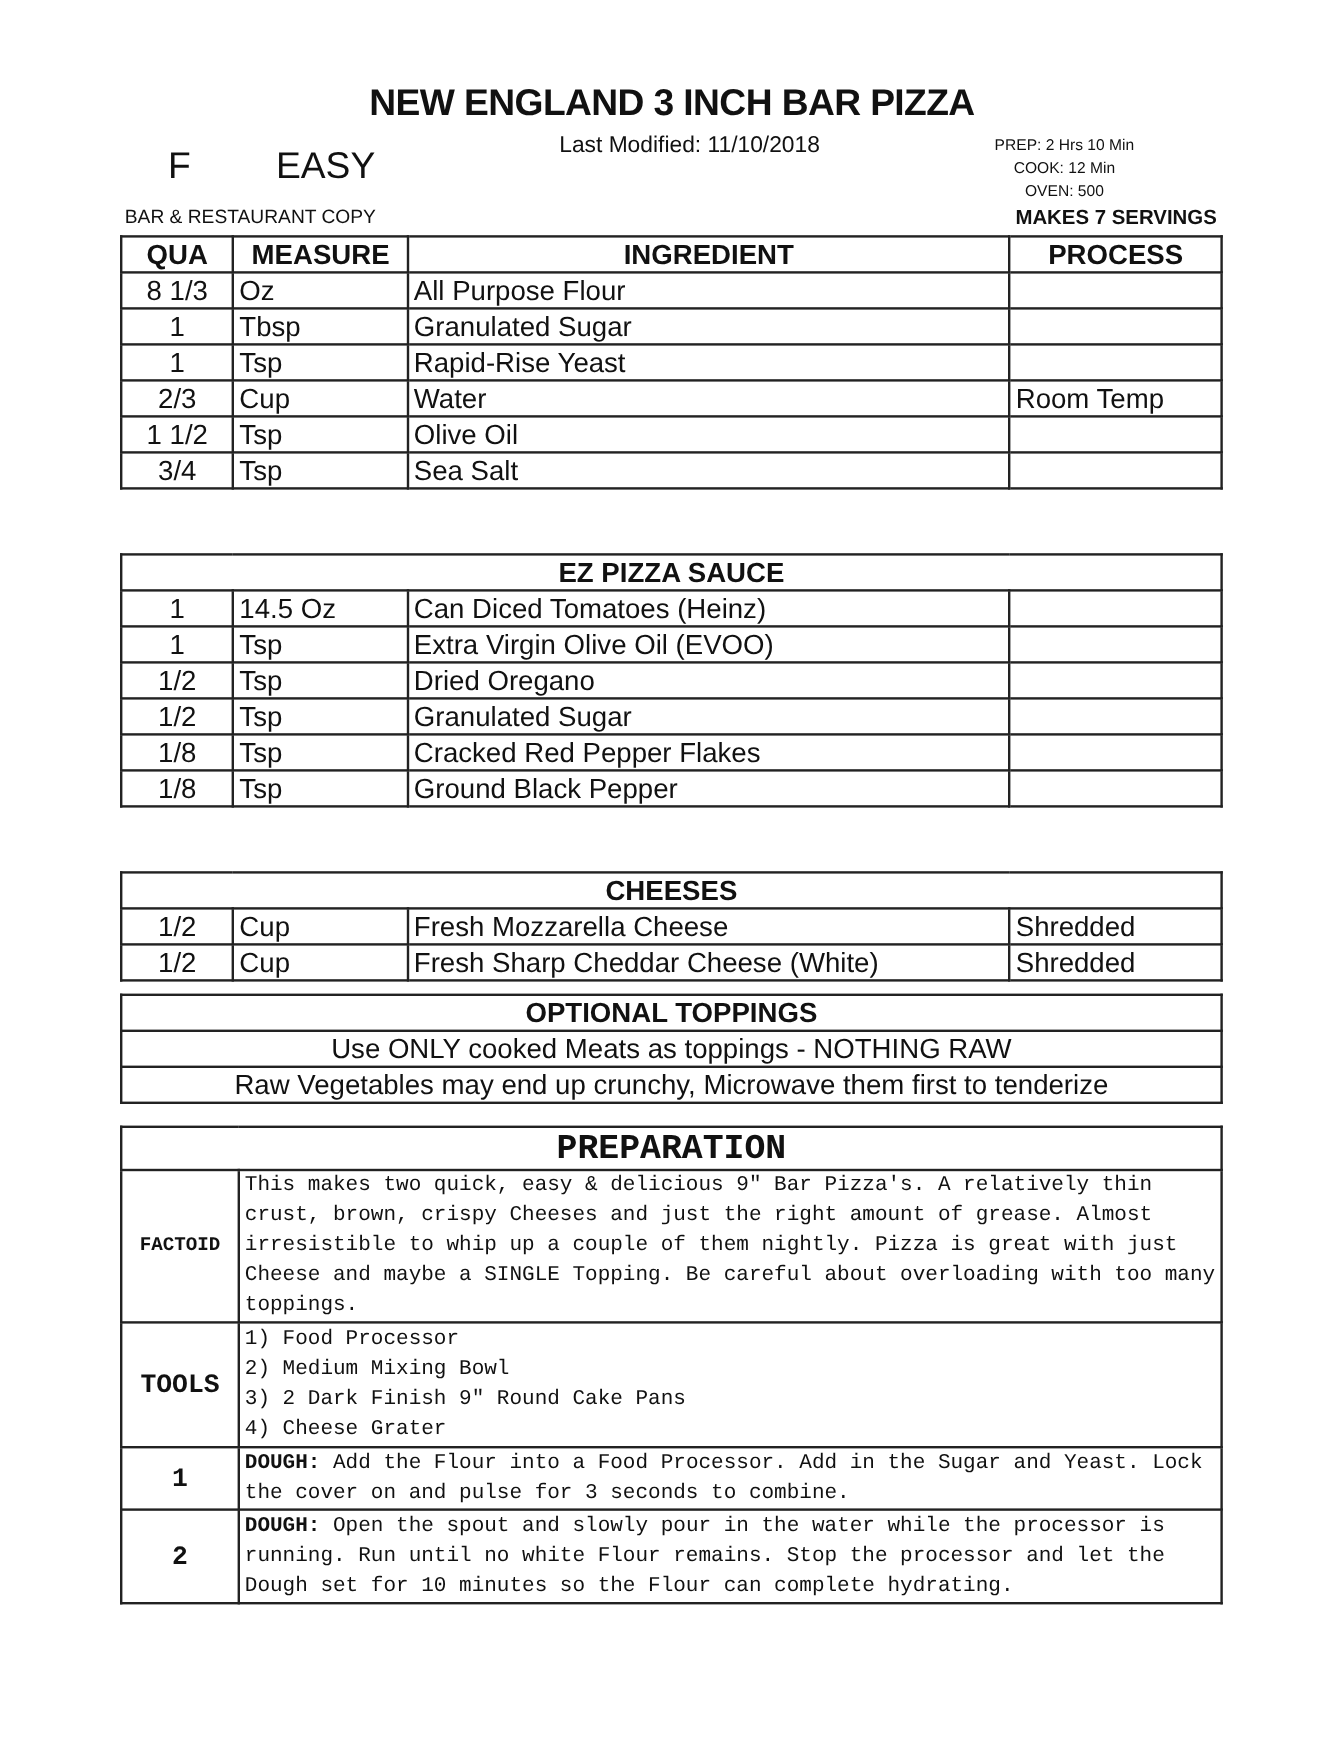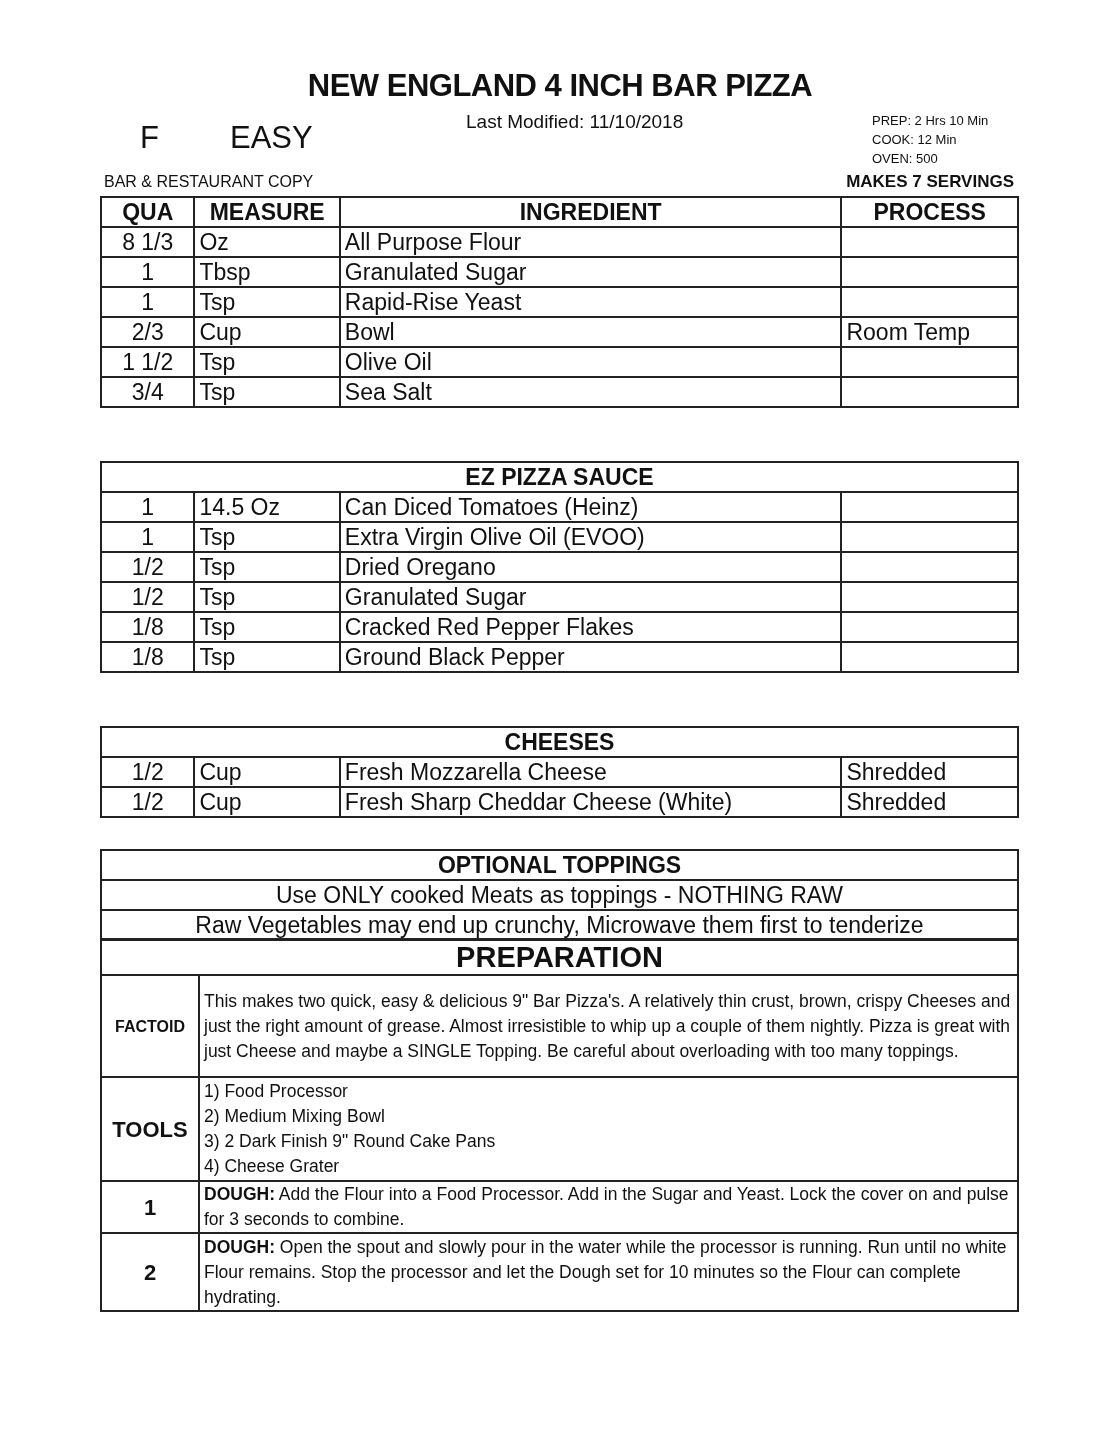--- a/index.html
+++ b/index.html
@@ -2,21 +2,21 @@
 <html><head>
 <meta charset="utf-8">
 <style>
   html, body { margin: 0; padding: 0; background: #ffffff; }
   body { width: 1120px; height: 1451px; position: relative; font-family: "Liberation Sans", sans-serif; color: #111; overflow: hidden; }
   .abs { position: absolute; }
   #title { left: 0; width: 1120px; top: 68px; text-align: center; font-size: 31px; font-weight: bold; letter-spacing: -0.5px; }
   #grade { left: 140px; top: 120px; font-size: 31px; }
   #difficulty { left: 230px; top: 120px; font-size: 31px; }
   #modified { left: 466px; top: 111px; font-size: 19px; }
-  #times { left: 872px; top: 111px; width: 180px; font-size: 13px; line-height: 19px; }
+  #times { left: 797px; top: 111px; width: 180px; text-align: center; font-size: 13px; line-height: 19px; }
   #copy { left: 104px; top: 173px; font-size: 16px; }
   #servings { right: 106px; top: 172px; font-size: 17px; font-weight: bold; }
 
   table { position: absolute; left: 100px; width: 919px; border-collapse: collapse; table-layout: fixed; }
   td, th { border: 2px solid #222; padding: 0 4px; height: 28px; font-size: 23px; white-space: nowrap; overflow: hidden; }
   th { font-weight: bold; text-align: center; }
   .c1 { width: 90px; text-align: center; }
   .c2 { width: 140px; text-align: left; }
   .c3 { width: 483px; text-align: left; }
   .c4 { width: 170px; text-align: left; }
@@ -27,21 +27,21 @@
   #prep-table td { white-space: normal; font-size: 17.5px; line-height: 25px; vertical-align: middle; padding: 0 4px; }
   #prep-table .lbl { width: 90px; text-align: center; font-weight: bold; }
   #prep-table .big-title { font-size: 29px; font-weight: bold; text-align: center; height: 34px; }
   .lbl-small { font-size: 16px !important; }
   .lbl-big { font-size: 22px !important; }
   .line { display: block; }
 </style>
 </head>
 <body>
 
-<div id="title" class="abs">NEW ENGLAND 4 INCH BAR PIZZA</div>
+<div id="title" class="abs">NEW ENGLAND 3 INCH BAR PIZZA</div>
 <div id="grade" class="abs">F</div>
 <div id="difficulty" class="abs">EASY</div>
 <div id="modified" class="abs">Last Modified: 11/10/2018</div>
 <div id="times" class="abs">
   <div>PREP: 2 Hrs 10 Min</div>
   <div>COOK: 12 Min</div>
   <div>OVEN: 500</div>
 </div>
 <div id="copy" class="abs">BAR &amp; RESTAURANT COPY</div>
 <div id="servings" class="abs">MAKES 7 SERVINGS</div>
@@ -76,21 +76,21 @@
       </tr>
       <tr>
         <td class="qua">1</td>
         <td>Tsp</td>
         <td>Rapid-Rise Yeast</td>
         <td></td>
       </tr>
       <tr>
         <td class="qua">2/3</td>
         <td>Cup</td>
-        <td>Bowl</td>
+        <td>Water</td>
         <td>Room Temp</td>
       </tr>
       <tr>
         <td class="qua">1 1/2</td>
         <td>Tsp</td>
         <td>Olive Oil</td>
         <td></td>
       </tr>
       <tr>
         <td class="qua">3/4</td>
@@ -174,35 +174,35 @@
       </tr>
       <tr>
         <td class="qua">1/2</td>
         <td>Cup</td>
         <td>Fresh Sharp Cheddar Cheese (White)</td>
         <td>Shredded</td>
       </tr>
     </tbody>
 </table>
 
-<table style="top:849px;">
+<table style="top:828px;">
   <tbody>
       <tr>
         <td class="section-title">OPTIONAL TOPPINGS</td>
       </tr>
   <tr>
         <td class="center">Use ONLY cooked Meats as toppings - NOTHING RAW</td>
       </tr>
   <tr>
         <td class="center">Raw Vegetables may end up crunchy, Microwave them first to tenderize</td>
       </tr>
 </tbody>
   </table>
 
-<table id="prep-table" style="top:938px;">
+<table id="prep-table" style="top:938px;font-family:Liberation Mono, monospace;">
   <colgroup>
       <col style="width:98px">
       <col>
     </colgroup>
   <tbody>
       <tr>
         <td colspan="2" class="big-title">PREPARATION</td>
       </tr>
   <tr style="height:102px;">
     <td class="lbl lbl-small">FACTOID</td>

